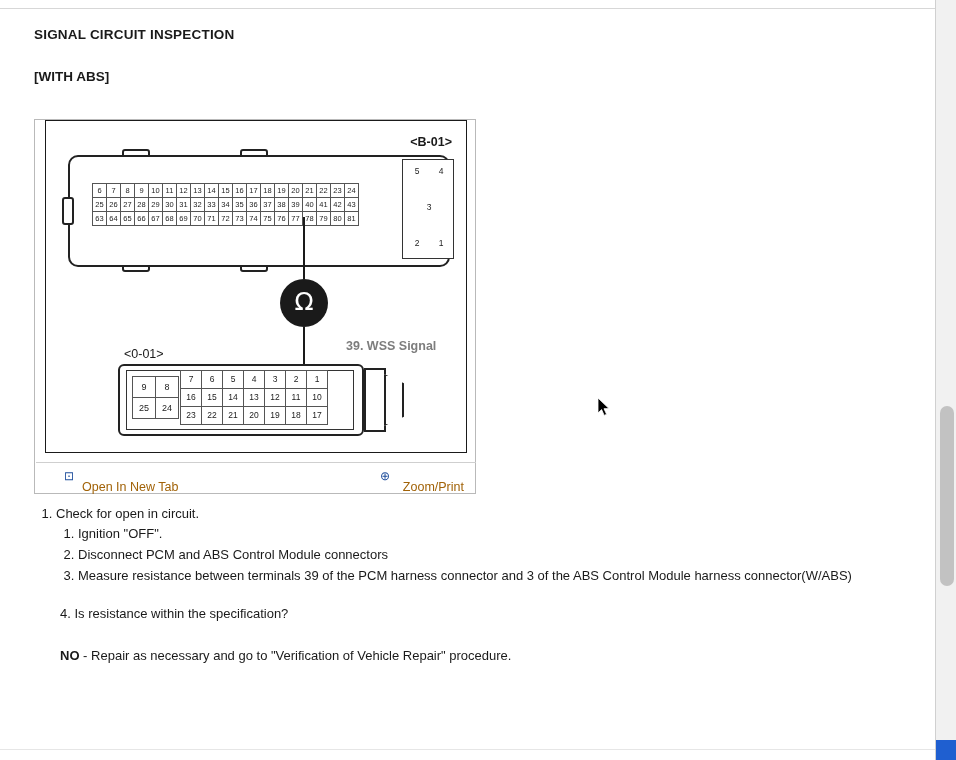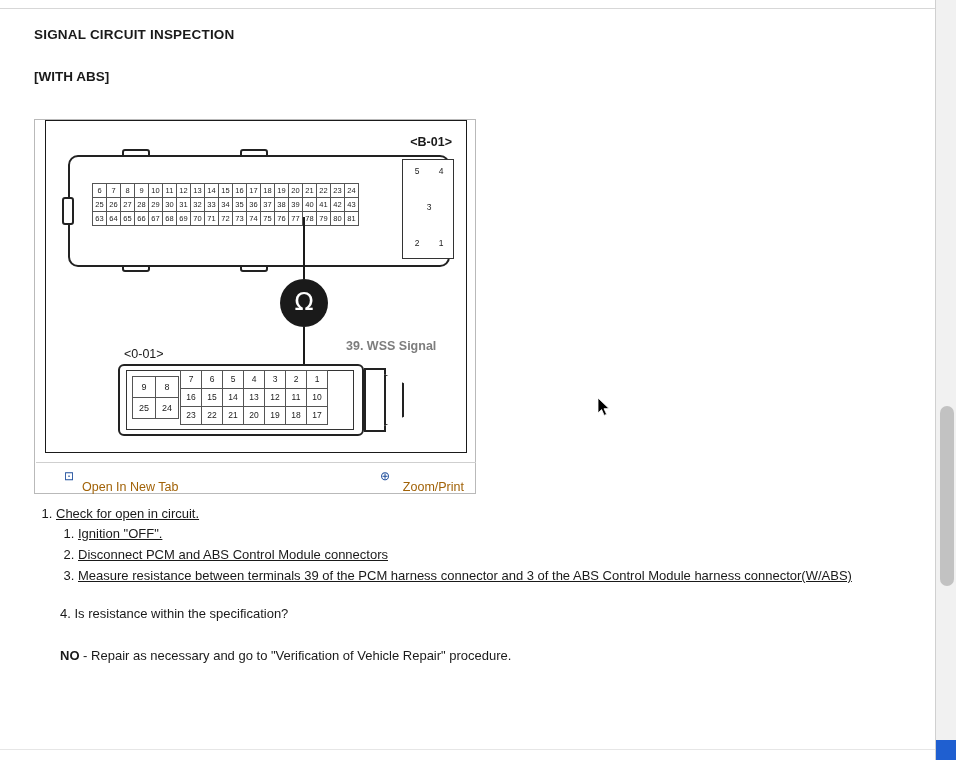--- a/index.html
+++ b/index.html
@@ -297,21 +297,21 @@
     top: 495px;
     width: 890px;
     font-size: 13px;
     color: #1a1a1a;
   }
   ol.lvl1 {
     margin: 0;
     padding-left: 22px;
     list-style-type: decimal;
   }
-  ol.lvl1 > li { margin-bottom: 2px; line-height: 20px; text-decoration: underline; }
+  ol.lvl1 > li { margin-bottom: 2px; line-height: 20px; }
   ol.lvl2 {
     margin: 0;
     padding-left: 22px;
     list-style-type: decimal;
   }
   ol.lvl2 > li { line-height: 20px; margin-bottom: 1px; }
   .spec {
     margin: 14px 0 0 26px;
     font-size: 13px;
     line-height: 20px;

